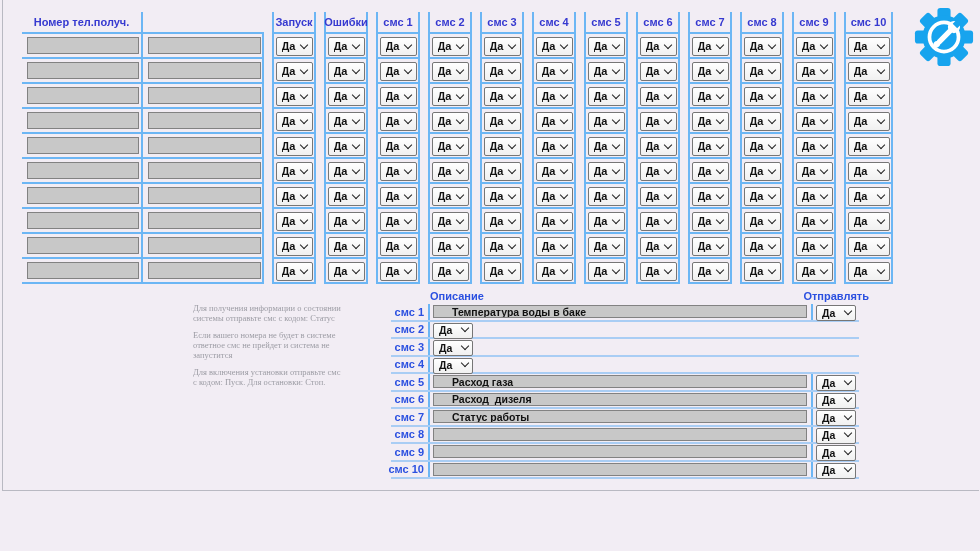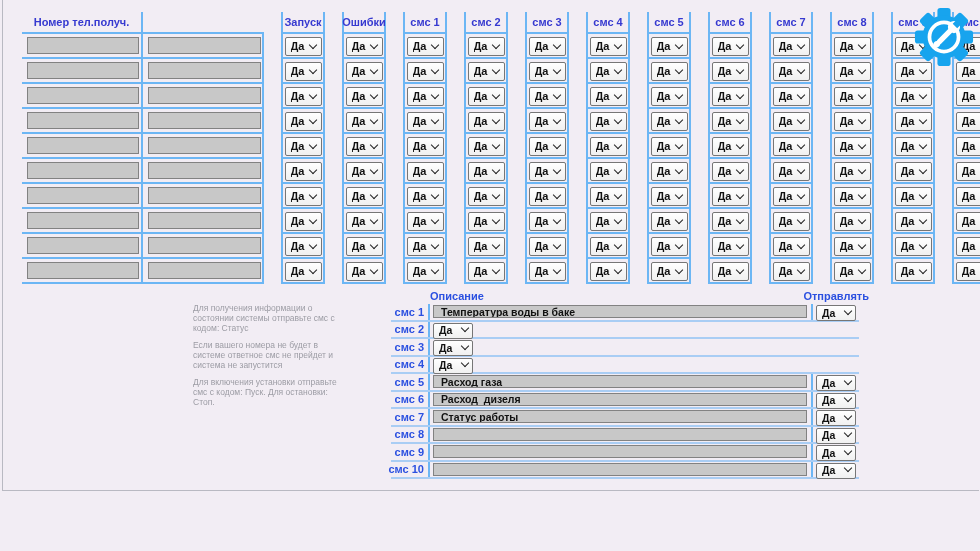--- a/index.html
+++ b/index.html
@@ -24,25 +24,25 @@
   .names-group{width:242px;}
   .ng-header{display:flex;height:20px;border-bottom:2px solid var(--line);}
   .ng-h{box-sizing:border-box;width:121px;border-right:2px solid var(--line);
     display:flex;align-items:center;justify-content:center;
     font-size:11px;font-weight:bold;color:var(--hdr);white-space:nowrap;}
   .ng-row{display:flex;height:23px;border-bottom:2px solid var(--line);}
   .rc{box-sizing:border-box;width:121px;border-right:2px solid var(--line);
     display:flex;align-items:center;padding-left:5px;}
   .ginput{box-sizing:border-box;height:17px;background:var(--gray);
     border:1px solid var(--grayborder);font-family:"Liberation Sans",sans-serif;
-    font-size:11px;font-weight:bold;padding:0 7px;color:#111;}
+    font-size:11px;font-weight:bold;padding:0 18px;color:#111;}
   .rc .ginput{width:112px;}
   .rc.rc-phone .ginput{width:113px;}
 
-  .cbox{box-sizing:border-box;width:44px;margin-left:17px;
+  .cbox{box-sizing:border-box;width:44px;margin-left:8px;
     border-left:2px solid var(--line);border-right:2px solid var(--line);}
   .cbox.wide{width:49px;}
   .cbox-h{height:20px;border-bottom:2px solid var(--line);display:flex;
     align-items:center;justify-content:center;font-size:11px;font-weight:bold;
     color:var(--hdr);white-space:nowrap;}
   .cbox-r{height:23px;border-bottom:2px solid var(--line);
     display:flex;align-items:center;justify-content:center;}
 
   
   .sel{position:relative;display:inline-block;}
@@ -54,21 +54,21 @@
   .sel::after{content:"";position:absolute;right:6px;top:6px;width:5px;height:5px;
     border-right:1.5px solid #222;border-bottom:1.5px solid #222;
     transform:rotate(45deg);pointer-events:none;}
   .cbox.wide .sel select{width:42px;}
 
   
   .gear{position:absolute;right:4px;top:7px;width:64px;height:60px;cursor:pointer;}
 
   
   .instructions{position:absolute;left:193px;top:303px;width:150px;
-    color:#9c9ca4;font-size:8.5px;line-height:10px;}
+    color:#9c9ca4;font-size:8.5px;line-height:10px;font-family:Liberation Serif, serif;}
   .instructions p{margin:0 0 7px 0;}
 
   
   .sms-table{position:absolute;left:391px;top:290px;}
   .sms-header{position:relative;height:14px;font-size:11px;font-weight:bold;color:var(--lbl);}
   .sms-header .desc-h{position:absolute;left:39px;width:384px;text-align:left;}
   .sms-header .send-h{position:absolute;right:-10px;white-space:nowrap;}
   .sms-row{display:flex;align-items:center;height:15.5px;border-bottom:2px solid var(--line-light);}
   .sr-label{box-sizing:border-box;width:39px;height:100%;border-right:2px solid var(--line);
     display:flex;align-items:center;justify-content:flex-end;padding-right:4px;

